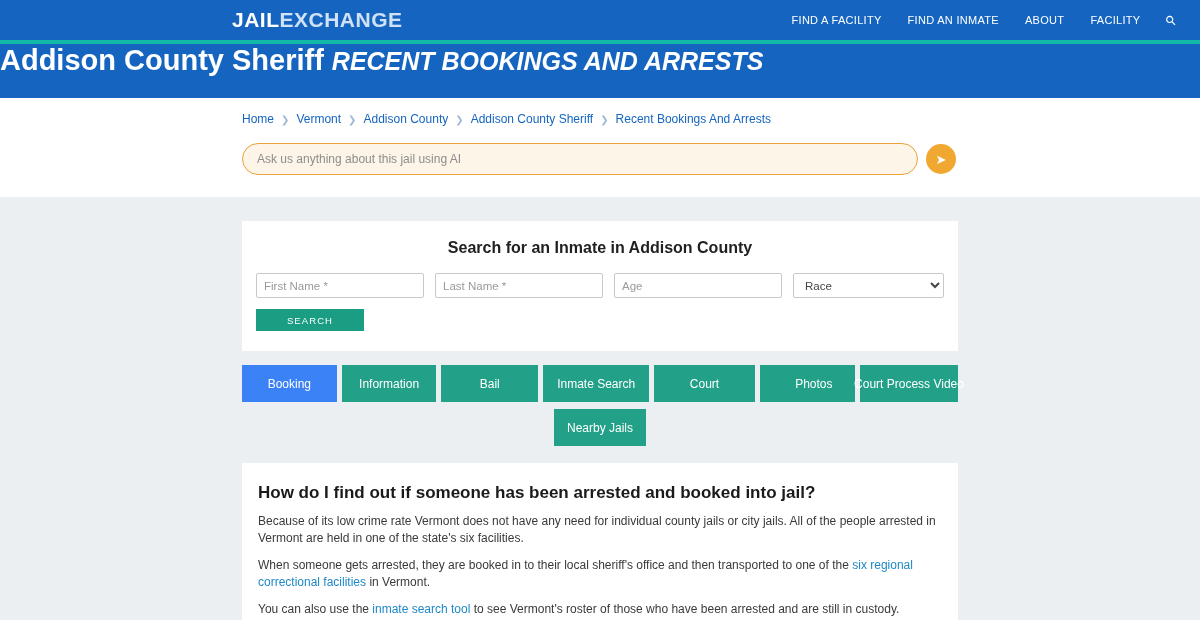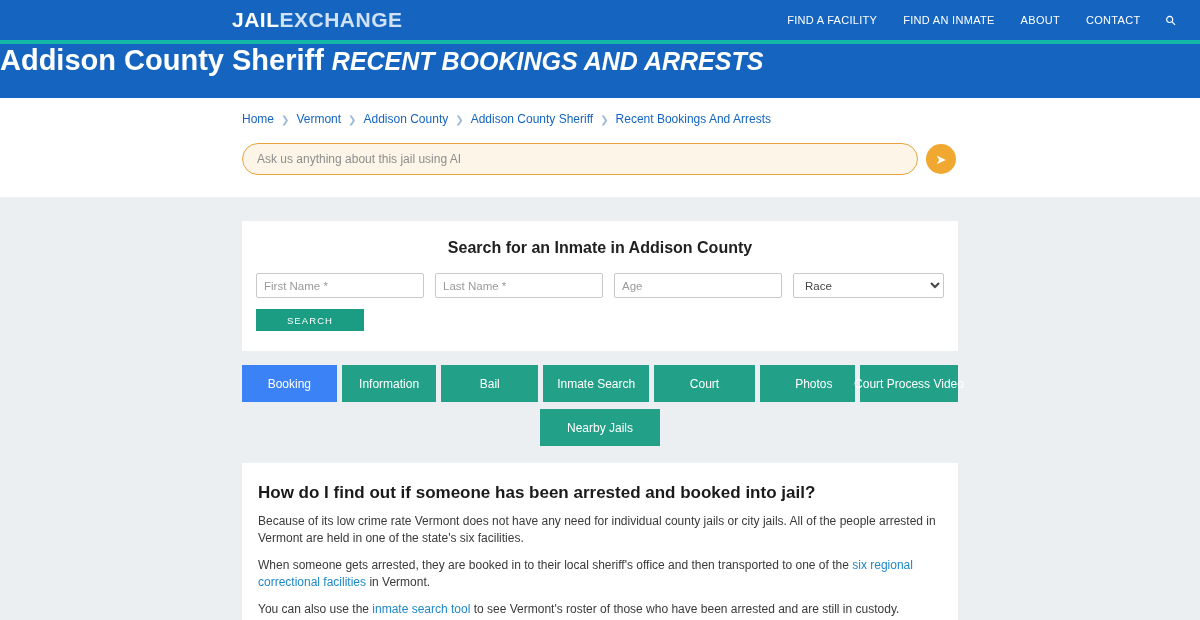--- a/index.html
+++ b/index.html
@@ -202,21 +202,21 @@
   .tab-bail { width: 100px; }
   .tab-inmate { width: 110px; }
   .tab-court { width: 104px; }
   .tab-photos { width: 98px; padding-left: 23px; }
   .tab-video { width: 98px; }
   .tabs2 {
     margin-top: 7px;
     display: flex;
     justify-content: center;
   }
-  .tab-nearby { width: 120px; }
+  .tab-nearby { width: 92px; }
 
   
   .article {
     margin-top: 17px;
     background: #ffffff;
     padding: 20px 16px 14px 16px;
   }
   .article h3 {
     margin: 0 0 10px 0;
     font-size: 17px;
@@ -234,21 +234,21 @@
 <body>
 
 <div class="topbar">
   <div class="logo">
     <span>JAIL</span><span class="logo-light">EXCHANGE</span>
   </div>
   <div class="nav">
     <a href="#">FIND A FACILITY</a>
     <a href="#">FIND AN INMATE</a>
     <a href="#">ABOUT</a>
-    <a href="#">CONTACT</a>
+    <a href="#">FACILITY</a>
     <span class="search-ico">⚲</span>
   </div>
 </div>
 
 <div class="hero">
   <h1>
     <span>Addison County Sheriff</span><span class="hero-sub">RECENT BOOKINGS AND ARRESTS</span>
   </h1>
 </div>
 

